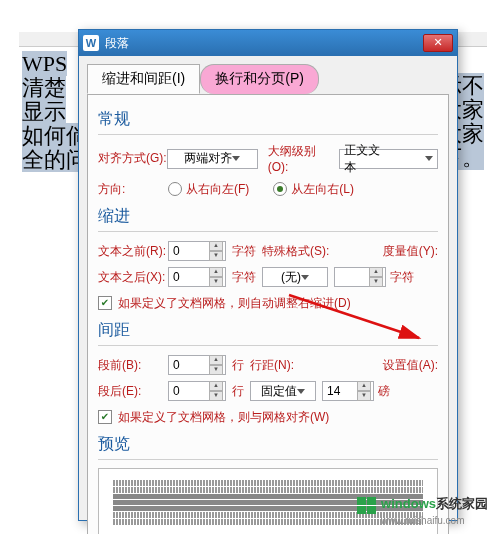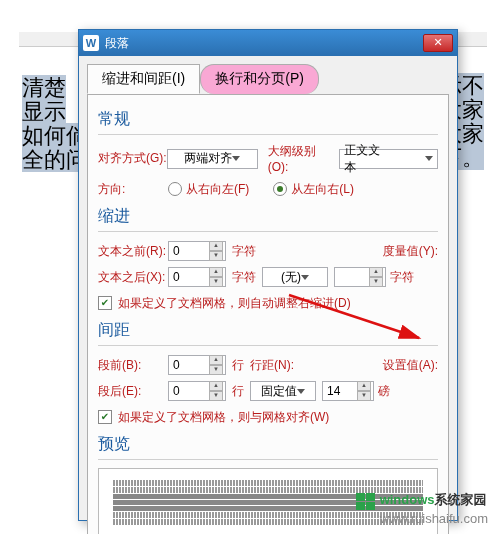--- a/index.html
+++ b/index.html
@@ -35,30 +35,30 @@
 .chk.checked::after{content:"✔";}
 .preview{border:1px solid #bbb;height:72px;margin:4px 0 8px 0;background:#fff;padding:10px 14px;overflow:hidden;}
 .preview .ln{height:6px;background:repeating-linear-gradient(90deg,#999 0 2px,transparent 2px 3px);margin:1px 0;}
 .preview .mid{height:5px;background:#888;margin:1px 0;}
 .arrow{position:absolute;pointer-events:none;}
 .watermark{position:absolute;right:12px;bottom:8px;}
 .wm-box{display:flex;}
 .wm-ico{width:24px;height:22px;display:block;}
 .wm-text{font-size:13px;color:#2aa24a;font-weight:bold;margin-left:2px;}
 .wm-text span{color:#333;}
-.wm-sub{font-size:13px;color:#888;margin-left:26px;margin-top:-2px;}
+.wm-sub{font-size:10px;color:#888;margin-left:26px;margin-top:-2px;}
 </style>
 </head>
 <body>
 <div class="canvas">
 
 <div class="ruler"></div>
 
 <div class="bgtext">
-  <br>
+  <span class="hl">WPS</span><br>
   <span class="hl">清楚</span><br>
   <span class="hl">显示</span><br>
   <span class="hl">如何倘</span><br>
   <span class="hl">全的问</span>
 </div>
 <div class="bgtext" style="left:auto;right:16px;top:74px;">
   <span class="hl">示不</span><br>
   <span class="hl">大家</span><br>
   <span class="hl">大家</span><br>
   <span class="hl">下。</span>
@@ -108,20 +108,21 @@
     <div class="row">
       <span class="lbl w55">文本之前(R):</span>
       <div class="spin" style="width:58px;">
             <span class="val">0</span>
             <div class="spbtns">
               <div>▲</div>
               <div>▼</div>
             </div>
           </div>
       <span class="lbl" style="margin:0 6px;">字符</span>
+      <span class="lbl" style="margin-right:4px;">特殊格式(S):</span>
       <span style="flex:1"></span>
       <span class="lbl">度量值(Y):</span>
     </div>
 
     <div class="row">
       <span class="lbl w55">文本之后(X):</span>
       <div class="spin" style="width:58px;">
             <span class="val">0</span>
             <div class="spbtns">
               <div>▲</div>

